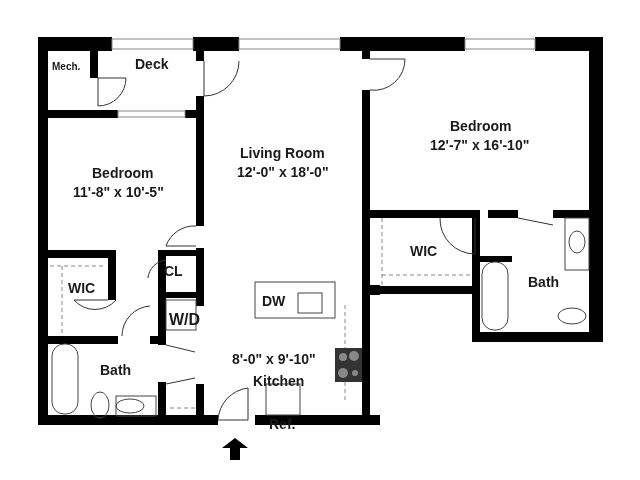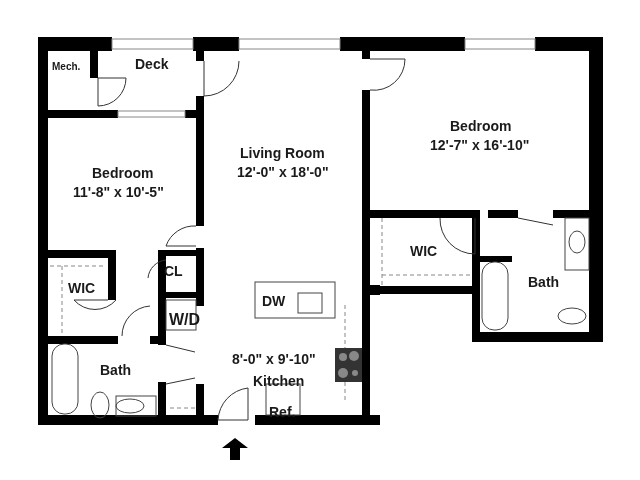--- a/index.html
+++ b/index.html
@@ -136,16 +136,16 @@
 <div class="lbl room" style="left:73px;top:184px;">11'-8" x 10'-5"</div>
 
 <div class="lbl room" style="left:68px;top:280px;">WIC</div>
 <div class="lbl room" style="left:164px;top:263px;">CL</div>
 <div class="lbl small" style="left:169px;top:310px;">W/D</div>
 <div class="lbl room" style="left:100px;top:362px;">Bath</div>
 
 <div class="lbl room" style="left:262px;top:293px;">DW</div>
 <div class="lbl room" style="left:253px;top:333px;margin-top:40px;">Kitchen</div>
 <div class="lbl room" style="left:232px;top:351px;">8'-0" x 9'-10"</div>
-<div class="lbl room" style="left:269px;top:404px;text-align:right;">Ref.</div>
+<div class="lbl room" style="left:269px;top:416px;text-align:right;">Ref.</div>
 
 <div class="lbl room" style="left:410px;top:243px;">WIC</div>
 <div class="lbl room" style="left:528px;top:274px;">Bath</div>
 
 </body></html>

